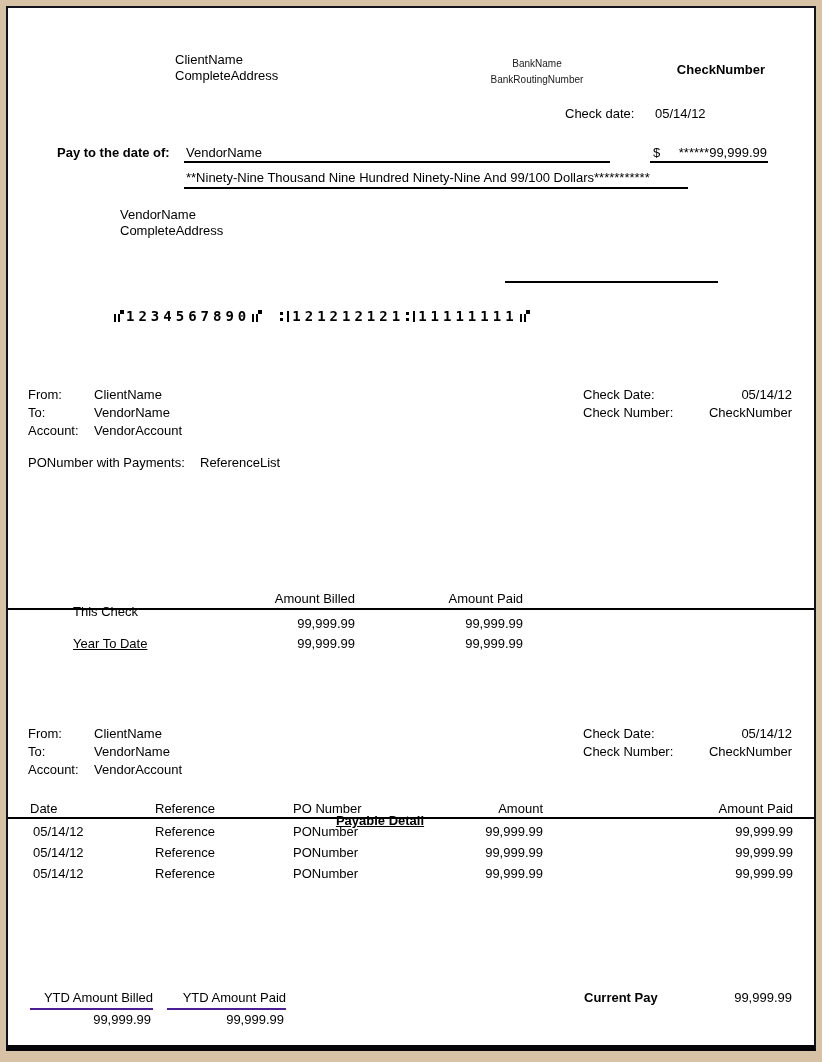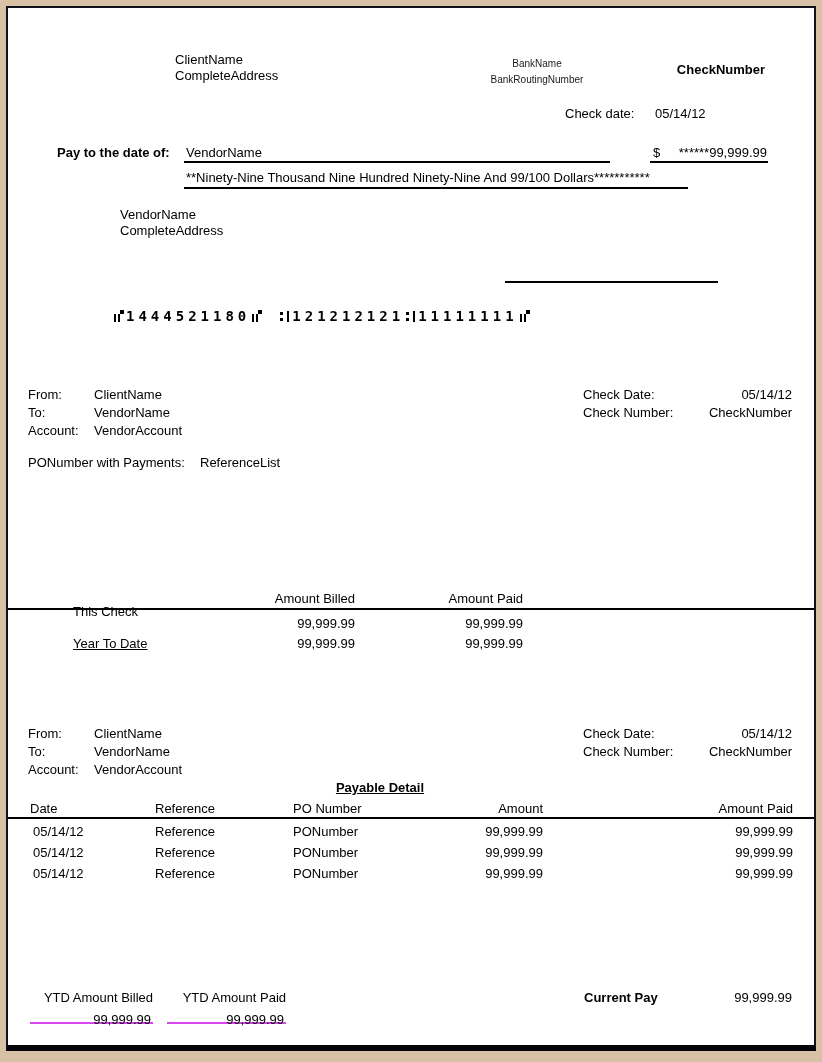--- a/index.html
+++ b/index.html
@@ -32,21 +32,21 @@
   
   .micr-line{position:absolute;left:112px;top:308px;height:16px;display:flex;align-items:center;}
   .micr-digits{font-family:"DejaVu Sans Mono",monospace;font-weight:bold;font-size:14px;letter-spacing:4px;line-height:16px;}
   .micr-gap{display:inline-block;width:14px;height:1px;}
   .micr-onus{display:inline-block;position:relative;width:10px;height:13px;margin:0 2px;}
   .micr-onus::before{content:"";position:absolute;left:0;bottom:1px;width:2px;height:8px;background:#000;box-shadow:4px 0 0 #000;}
   .micr-onus::after{content:"";position:absolute;right:0;top:0;width:4px;height:4px;background:#000;}
   .micr-transit{display:inline-block;position:relative;width:10px;height:13px;margin:0 2px;}
   .micr-transit::before{content:"";position:absolute;left:0;top:2px;width:3px;height:3px;background:#000;box-shadow:0 6px 0 #000;}
   .micr-transit::after{content:"";position:absolute;right:1px;top:1px;width:2px;height:11px;background:#000;}
-  .ytd-head{border-bottom:2px solid #d946ef;padding-bottom:17px;}
+  .ytd-head{border-bottom:2px solid #4c1d95;padding-bottom:3px;}
 </style>
 </head>
 <body>
 
 <div class="sheet">
   <div class="paper"></div>
 
   <div class="abs" style="left:175px;top:52px;">ClientName</div>
   <div class="abs" style="left:175px;top:68px;">CompleteAddress</div>
 
@@ -69,21 +69,21 @@
   <div class="abs" style="left:186px;top:170px;">**Ninety-Nine Thousand Nine Hundred Ninety-Nine And 99/100 Dollars***********</div>
   <div class="rule" style="left:184px;top:187px;width:504px;height:2px;"></div>
 
   <div class="abs" style="left:120px;top:207px;">VendorName</div>
   <div class="abs" style="left:120px;top:223px;">CompleteAddress</div>
 
   <div class="rule" style="left:505px;top:281px;width:213px;height:2px;"></div>
 
   <div class="micr-line">
       <span class="micr-onus"></span>
-      <span class="micr-digits">1444521180</span>
+      <span class="micr-digits">1234567890</span>
       <span class="micr-onus"></span>
       <span class="micr-gap"></span>
       <span class="micr-transit"></span>
       <span class="micr-digits">121212121</span>
       <span class="micr-transit"></span>
       <span class="micr-digits">11111111</span>
       <span class="micr-onus"></span>
     </div>
 
   <div class="abs" style="left:28px;top:387px;">From:</div>
@@ -118,21 +118,21 @@
   <div class="abs" style="left:28px;top:744px;">To:</div>
   <div class="abs" style="left:94px;top:744px;">VendorName</div>
   <div class="abs" style="left:28px;top:762px;">Account:</div>
   <div class="abs" style="left:94px;top:762px;">VendorAccount</div>
 
   <div class="abs" style="left:583px;top:726px;">Check Date:</div>
   <div class="abs r" style="left:692px;top:726px;width:100px;">05/14/12</div>
   <div class="abs" style="left:583px;top:744px;">Check Number:</div>
   <div class="abs r" style="left:692px;top:744px;width:100px;">CheckNumber</div>
 
-  <div class="abs b c u-title" style="left:300px;top:780px;width:160px;">Payable Detail</div>
+  <div class="abs b c u-title" style="left:300px;top:813px;width:160px;">Payable Detail</div>
 
   <div class="abs" style="left:30px;top:801px;">Date</div>
   <div class="abs" style="left:155px;top:801px;">Reference</div>
   <div class="abs" style="left:293px;top:801px;">PO Number</div>
   <div class="abs r" style="left:420px;top:801px;width:123px;">Amount</div>
   <div class="abs r" style="left:668px;top:801px;width:125px;">Amount Paid</div>
   <div class="rule" style="left:8px;right:8px;top:817px;height:2px;"></div>
 
   <div>
     <div class="abs" style="left:33px;top:824px;">05/14/12</div>

